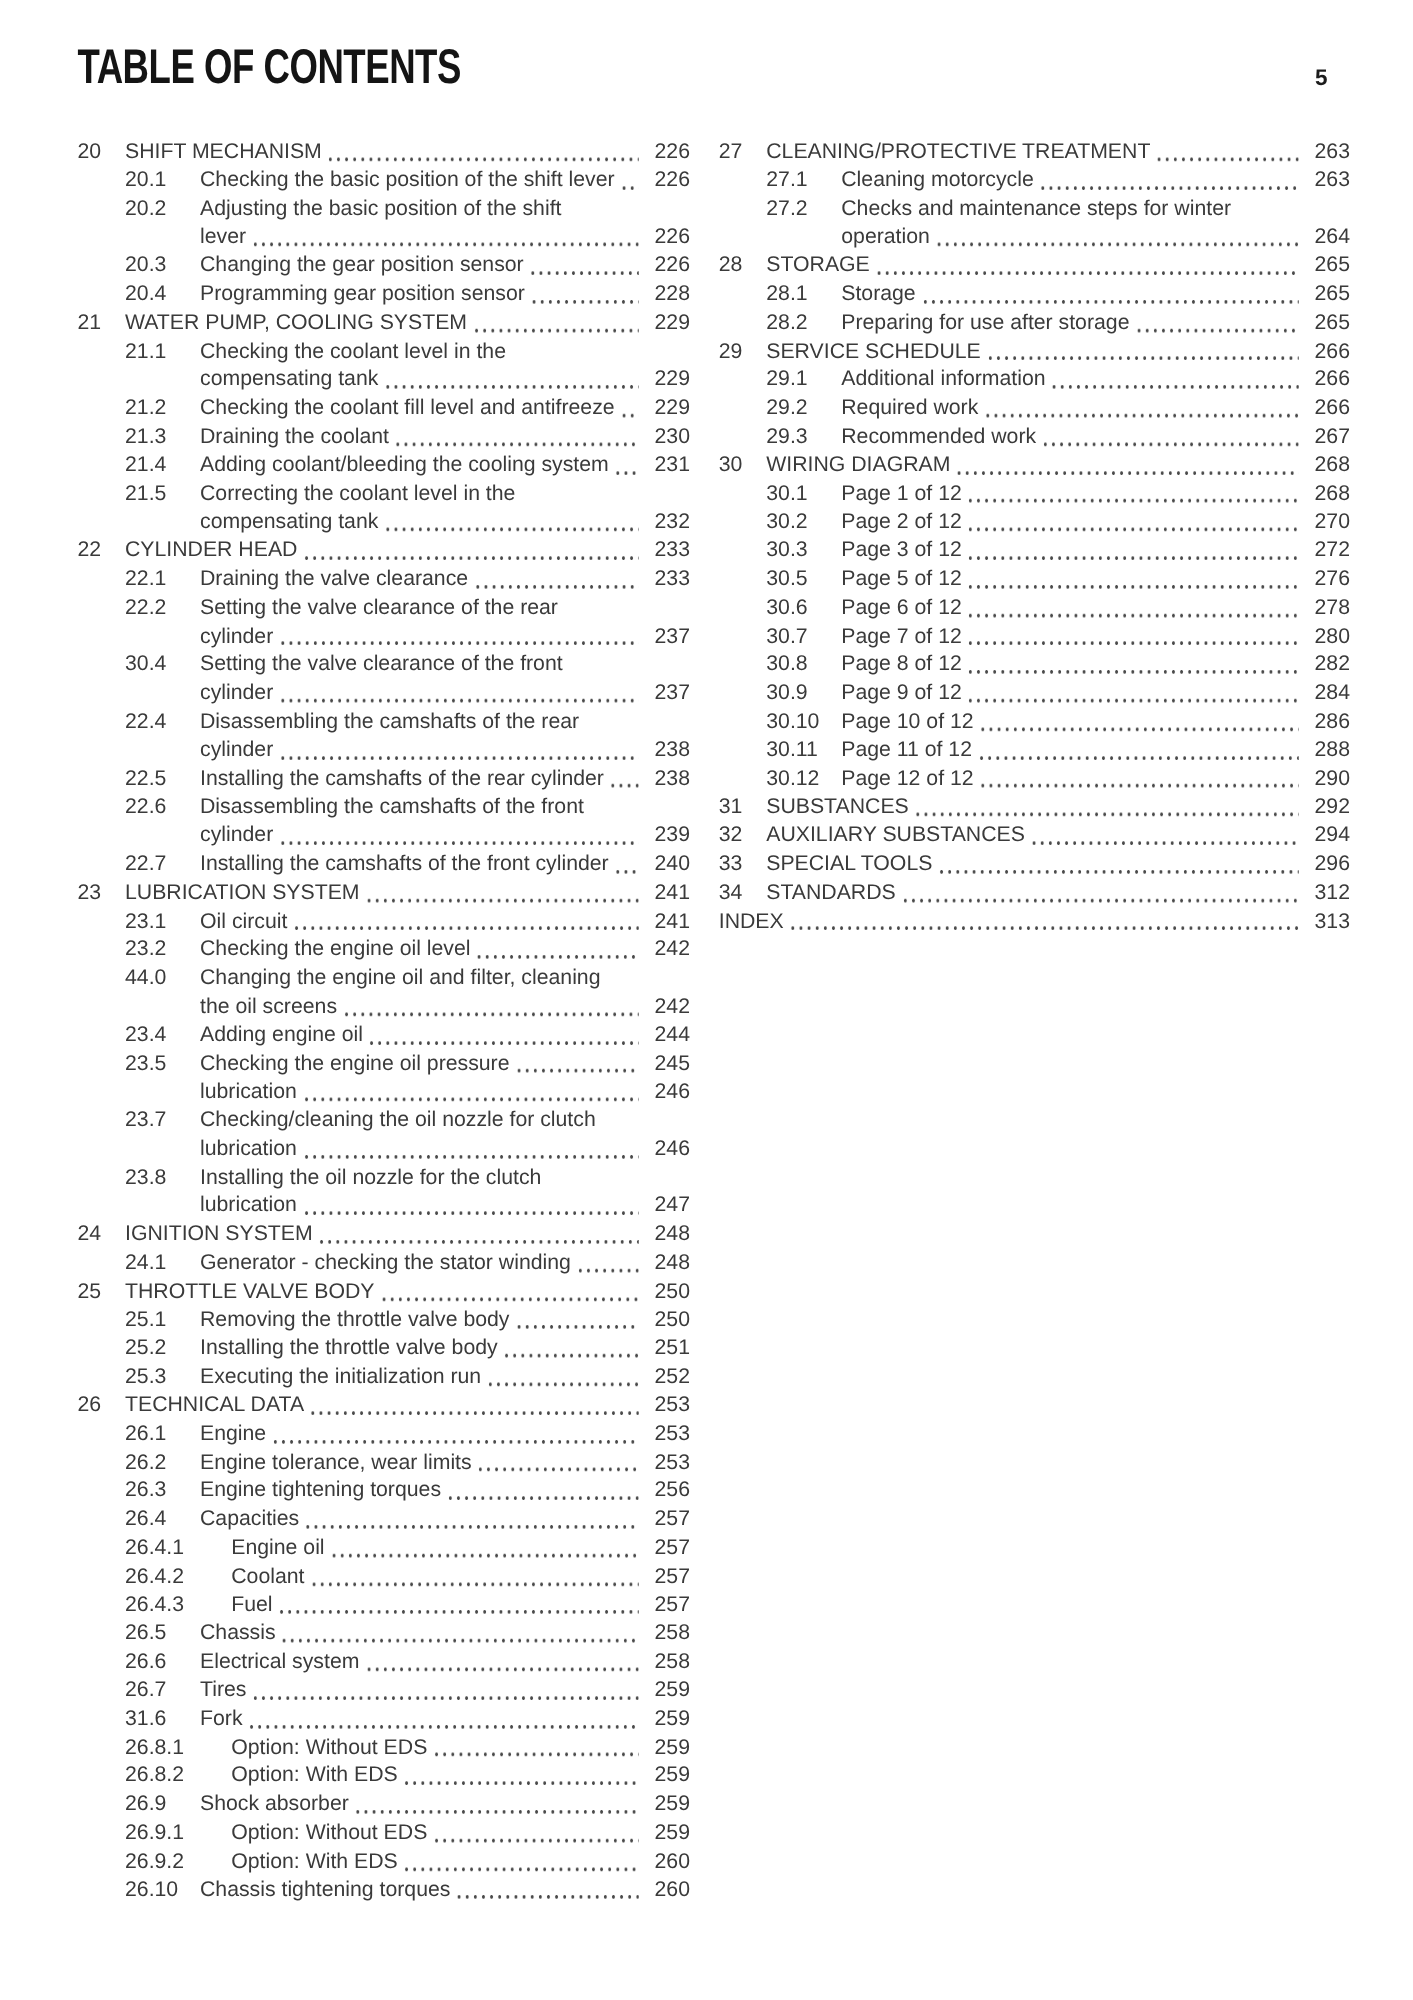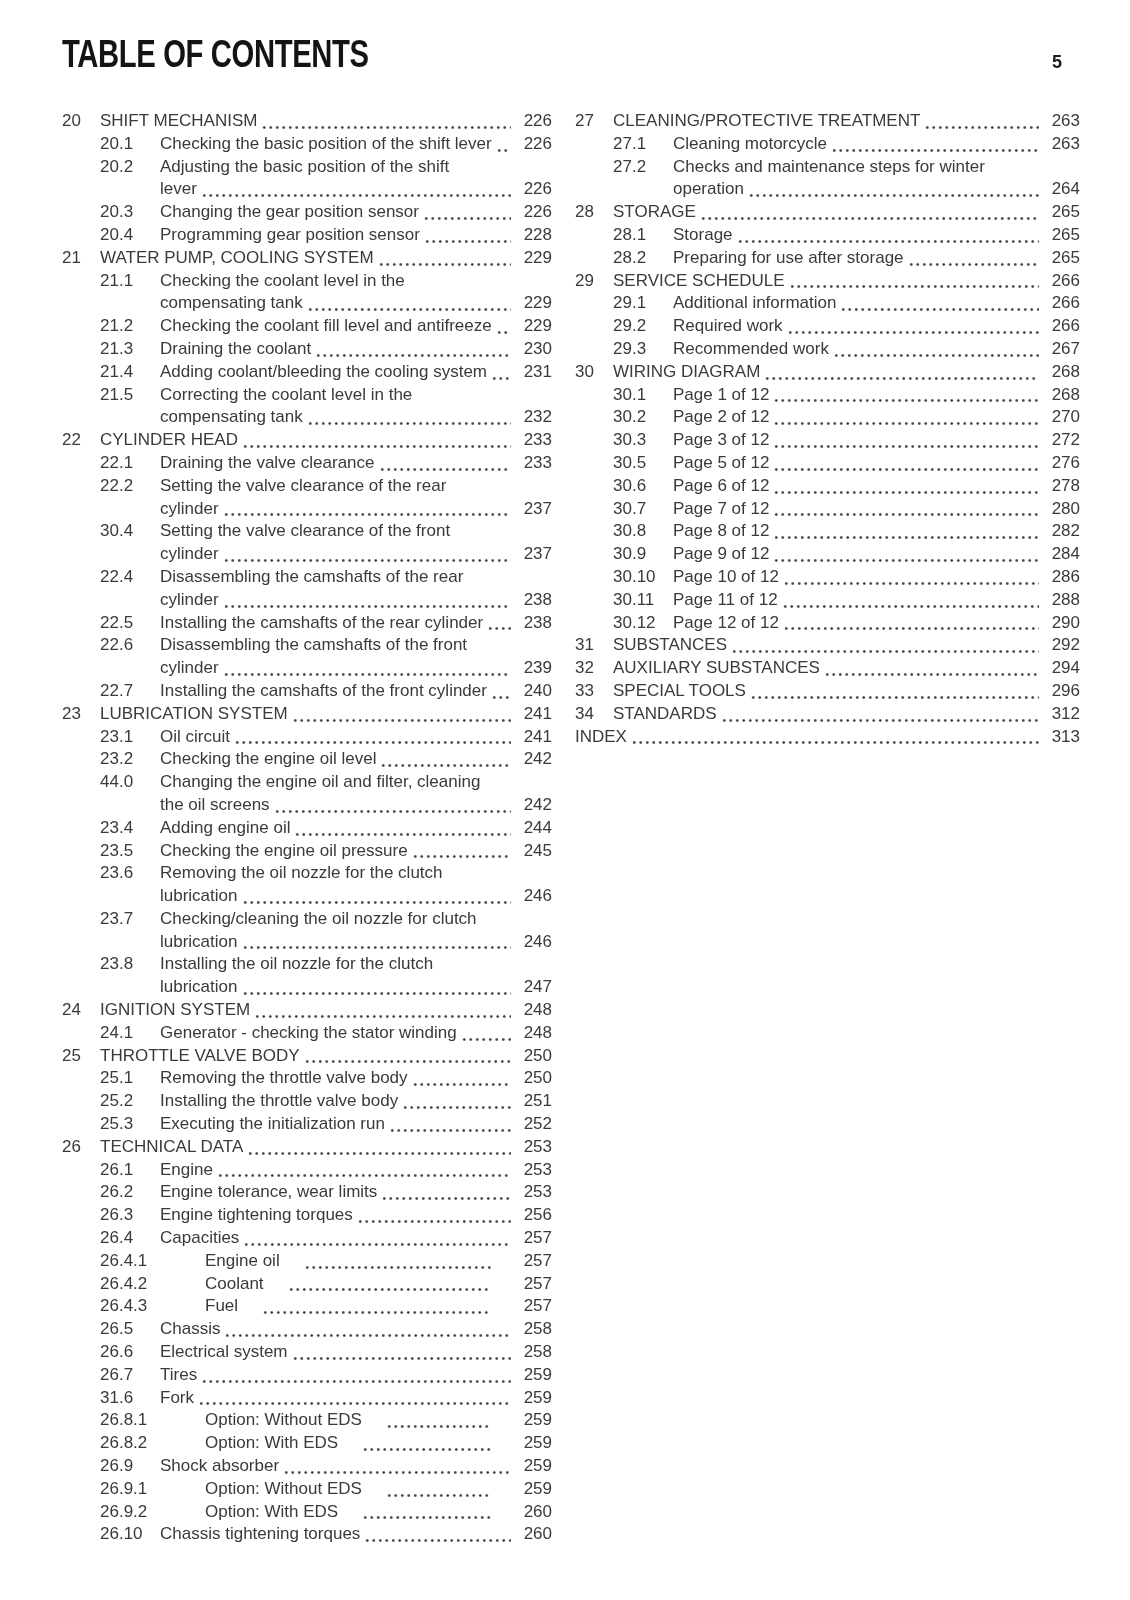--- a/index.html
+++ b/index.html
@@ -46,21 +46,21 @@
   .row {
     display: flex;
     align-items: baseline;
     line-height: 22.8px;
     font-size: 17px;
     white-space: pre;
   }
   .num { flex: none; }
   .lv0 .num { width: 38px; }
   .lv1 { padding-left: 38px; } .lv1 .num { width: 60px; }
-  .lv2 { padding-left: 38px; gap: 20px; } .lv2 .num { width: 85px; }
+  .lv2 { padding-left: 38px; } .lv2 .num { width: 85px; }
   .txt { flex: none; }
   .dots {
     flex: 1 1 auto;
     min-width: 8px;
     align-self: stretch;
     margin: 0 7px 0 4px;
     background-image: radial-gradient(circle, #4a4a4a 1.15px, rgba(0,0,0,0) 1.5px);
     background-size: 6.5px 3px;
     background-repeat: repeat-x;
     background-position: 0 calc(100% - 4px);
@@ -102,21 +102,20 @@
         <div class="row lv1"><span class="num">22.6</span><span class="txt">Disassembling the camshafts of the front</span></div>
         <div class="row lv1"><span class="num"></span><span class="txt">cylinder</span><span class="dots"></span><span class="pg">239</span></div>
         <div class="row lv1"><span class="num">22.7</span><span class="txt">Installing the camshafts of the front cylinder</span><span class="dots"></span><span class="pg">240</span></div>
         <div class="row lv0"><span class="num">23</span><span class="txt">LUBRICATION SYSTEM</span><span class="dots"></span><span class="pg">241</span></div>
         <div class="row lv1"><span class="num">23.1</span><span class="txt">Oil circuit</span><span class="dots"></span><span class="pg">241</span></div>
         <div class="row lv1"><span class="num">23.2</span><span class="txt">Checking the engine oil level</span><span class="dots"></span><span class="pg">242</span></div>
         <div class="row lv1"><span class="num">44.0</span><span class="txt">Changing the engine oil and filter, cleaning</span></div>
         <div class="row lv1"><span class="num"></span><span class="txt">the oil screens</span><span class="dots"></span><span class="pg">242</span></div>
         <div class="row lv1"><span class="num">23.4</span><span class="txt">Adding engine oil</span><span class="dots"></span><span class="pg">244</span></div>
         <div class="row lv1"><span class="num">23.5</span><span class="txt">Checking the engine oil pressure</span><span class="dots"></span><span class="pg">245</span></div>
-        <div class="row lv1"><span class="num">23.6</span><span class="txt">Removing the oil nozzle for the clutch</span></div>
         <div class="row lv1"><span class="num"></span><span class="txt">lubrication</span><span class="dots"></span><span class="pg">246</span></div>
         <div class="row lv1"><span class="num">23.7</span><span class="txt">Checking/cleaning the oil nozzle for clutch</span></div>
         <div class="row lv1"><span class="num"></span><span class="txt">lubrication</span><span class="dots"></span><span class="pg">246</span></div>
         <div class="row lv1"><span class="num">23.8</span><span class="txt">Installing the oil nozzle for the clutch</span></div>
         <div class="row lv1"><span class="num"></span><span class="txt">lubrication</span><span class="dots"></span><span class="pg">247</span></div>
         <div class="row lv0"><span class="num">24</span><span class="txt">IGNITION SYSTEM</span><span class="dots"></span><span class="pg">248</span></div>
         <div class="row lv1"><span class="num">24.1</span><span class="txt">Generator - checking the stator winding</span><span class="dots"></span><span class="pg">248</span></div>
         <div class="row lv0"><span class="num">25</span><span class="txt">THROTTLE VALVE BODY</span><span class="dots"></span><span class="pg">250</span></div>
         <div class="row lv1"><span class="num">25.1</span><span class="txt">Removing the throttle valve body</span><span class="dots"></span><span class="pg">250</span></div>
         <div class="row lv1"><span class="num">25.2</span><span class="txt">Installing the throttle valve body</span><span class="dots"></span><span class="pg">251</span></div>

